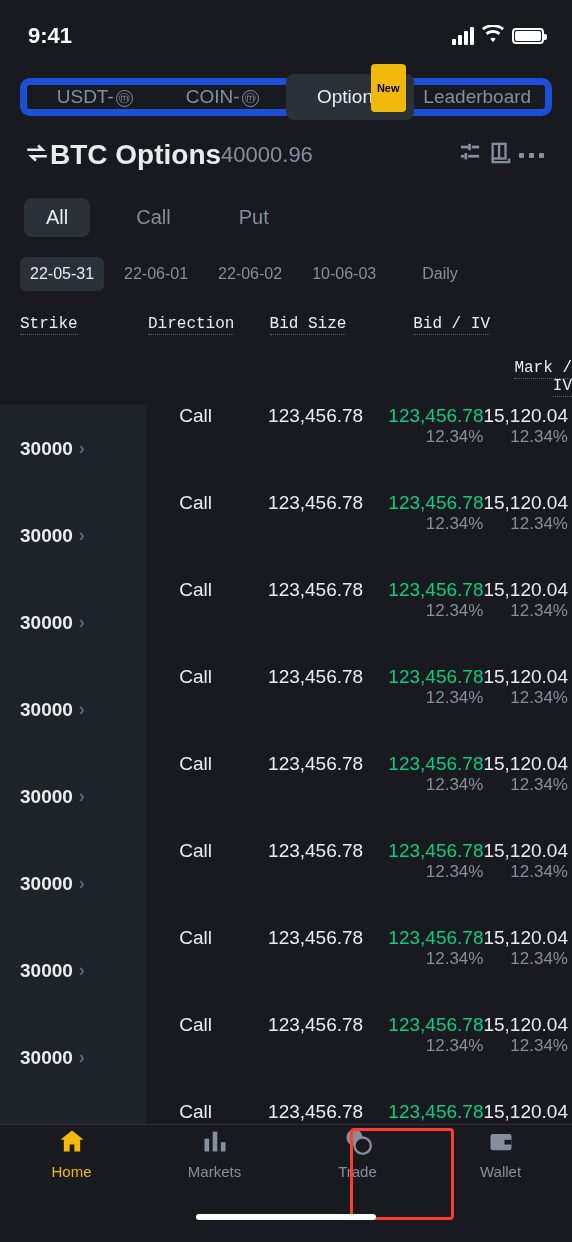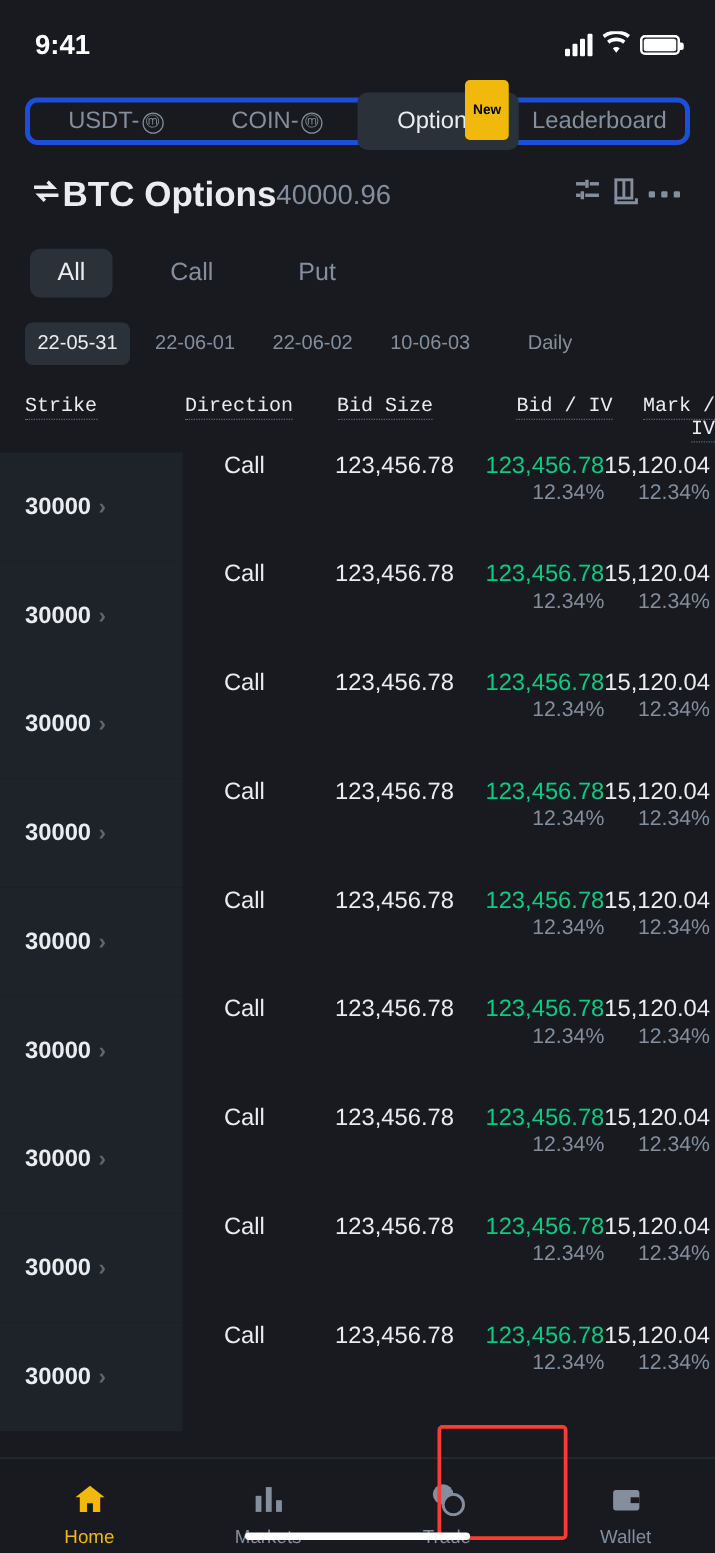--- a/index.html
+++ b/index.html
@@ -27,21 +27,21 @@
   .signal span:nth-child(2) { height: 10px; }
   .signal span:nth-child(3) { height: 14px; }
   .signal span:nth-child(4) { height: 18px; }
   .wifi svg { width: 22px; height: 18px; fill: #fff; }
   .battery { width: 32px; height: 16px; border: 2px solid #fff; border-radius: 4px; position: relative; }
   .battery::after { content:""; position: absolute; right: -5px; top: 4px; width: 3px; height: 6px; background:#fff; border-radius: 0 2px 2px 0; }
   .battery-fill { position: absolute; inset: 1px; background: #fff; border-radius: 2px; }
 
   .top-tabs {
     margin: 18px 20px 0;
-    border: 4px solid #1d4ed8;
+    border: 7px solid #1d4ed8;
     border-radius: 10px;
     display: flex;
     height: 38px;
     align-items: center;
     padding: 4px;
   }
   .top-tab {
     flex: 1;
     text-align: center;
     font-size: 19px;
@@ -113,21 +113,21 @@
     padding: 8px 10px;
     border-radius: 6px;
     white-space: nowrap;
     font-weight: 500;
   }
   .date-pill.active { background: #2b3139; color: #eaecef; }
   .hcol-1 { width: 128px; }
   .hcol-2 { width: 100px; text-align:left; }
   .hcol-3 { width: 120px; text-align:center; }
   .hcol-4 { width: 122px; text-align:right; }
-  .hcol-5 { flex:1; text-align:right; padding-right:0; }
+  .hcol-5 { flex:1; text-align:right; padding-right:0;margin-top:44px; }
   .hcol span { border-bottom: 1px dotted #5e6673; padding-bottom:1px;}
 
   .rows {}
   .row {
     display: flex;
     align-items: flex-start;
     height: 87px;
     padding: 0 4px 0 0;
   }
   .row .cell-strike {
@@ -149,26 +149,26 @@
   .cell-markiv { flex: 1; text-align: right; }
   .val-top { font-size: 19px; font-weight: 500; }
   .val-bot { font-size: 17px; color: #848e9c; }
   .green { color: #0ecb81; }
   .white { color: #eaecef; }
 
   .thwrap-outer { padding: 24px 0 10px 20px; display:flex;font-family:Liberation Mono, monospace; }
 
   .bottom-nav {
     position: absolute;
-    bottom: 0; left: 0; right: 0;
-    height: 76px;
+    bottom: 12px; left: 0; right: 0;
+    height: 106px;
     background: #181a20;
     border-top: 1px solid #2b3139;
     display: flex;
-    padding-top: 16px;
+    padding-top: 0;
   }
   .nav-item {
     flex: 1;
     display: flex;
     flex-direction: column;
     align-items: center;
     gap: 6px;
     color: #848e9c;
     font-size: 15px;
   }

